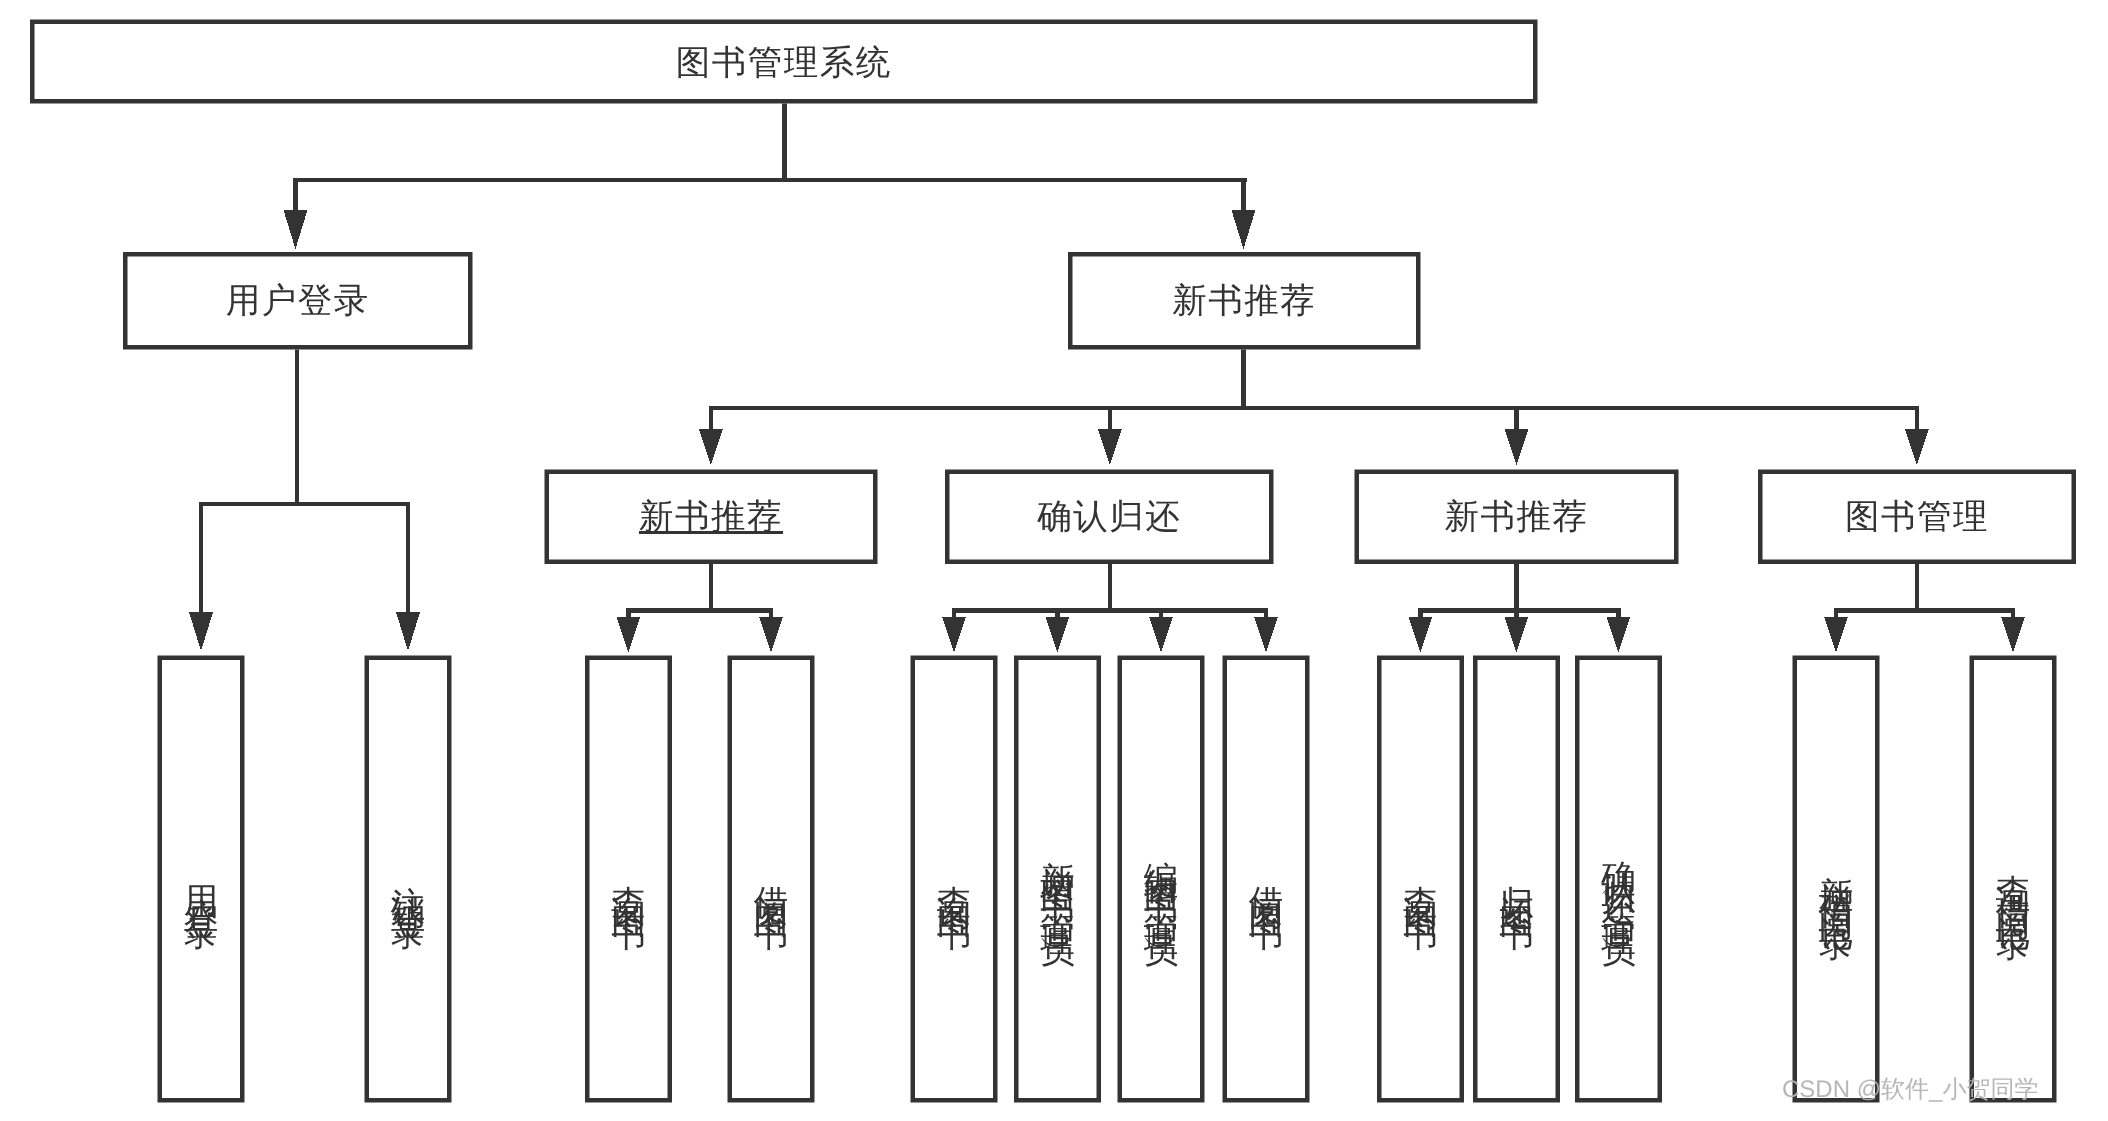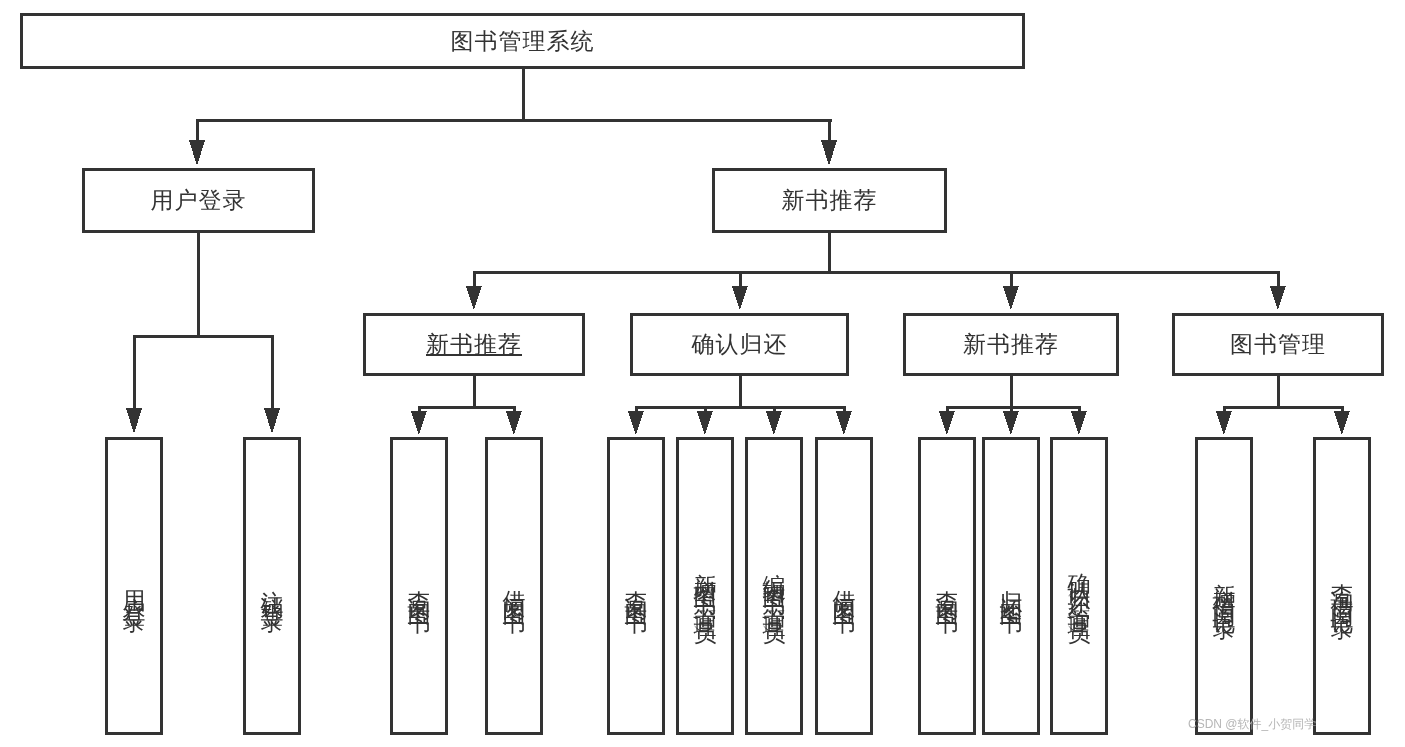--- a/index.html
+++ b/index.html
@@ -53,21 +53,21 @@
     font-size: 23px;
     letter-spacing: 7px;
     line-height: 1;
     max-height: 288px;
   }
   #watermark {
     position: absolute;
     left: 1188px;
     top: 716px;
     width: 210px;
-    font-size: 12px;
+    font-size: 16px;
     color: rgba(178,178,178,0.95);
     z-index: 2;
     white-space: nowrap;
   }
   path, polygon { shape-rendering: crispEdges; }
 </style>
 </head>
 <body>
 
 <div id="stage">

